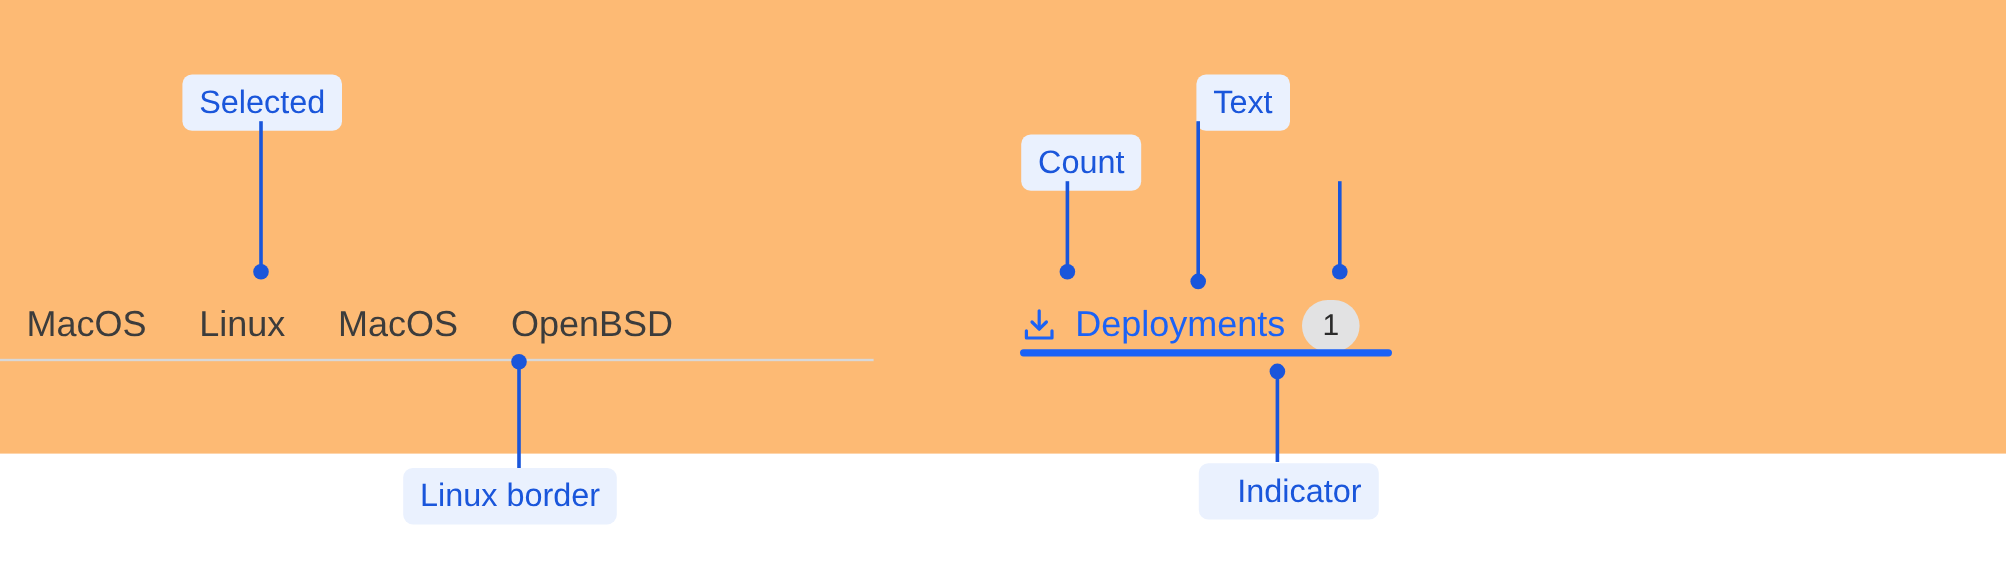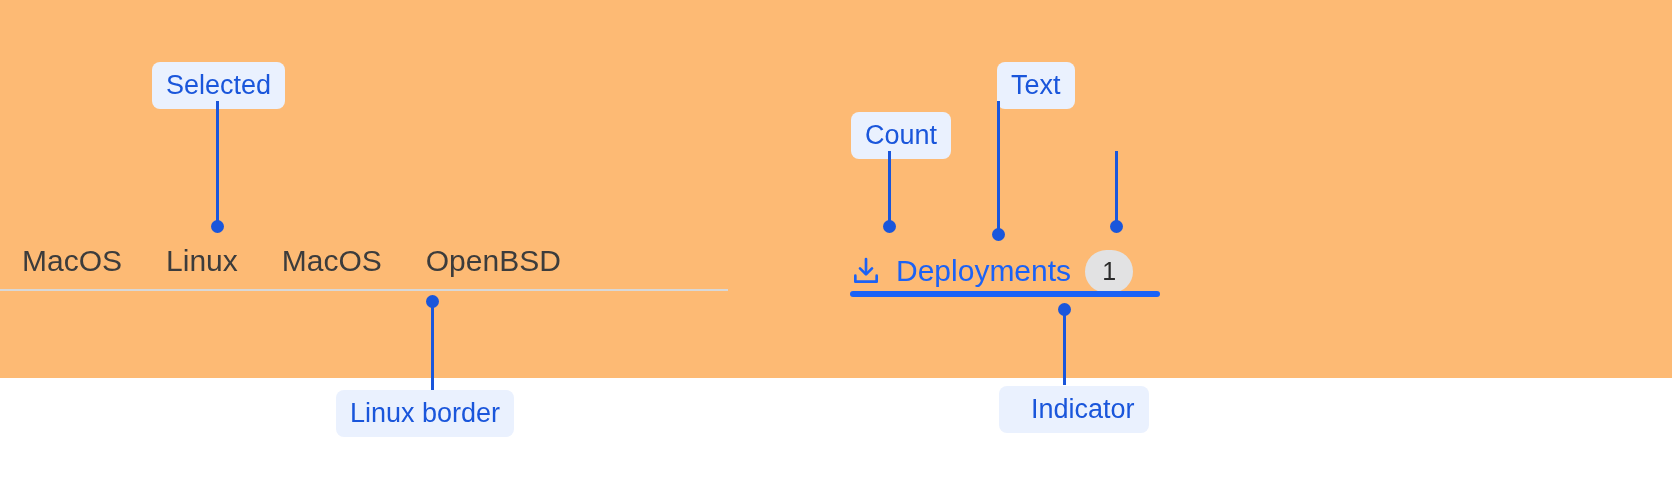--- a/index.html
+++ b/index.html
@@ -44,21 +44,21 @@
     width: 13px;
     height: 13px;
     border-radius: 50%;
     background: #1A56DB;
   }
 
   
   #tabstrip {
     position: absolute;
     left: 0;
-    top: 233px;
+    top: 243px;
     width: 728px;
     height: 56px;
     border-bottom: 2px solid #D8D8D8;
     display: flex;
     align-items: center;
   }
   .tab {
     position: relative;
     height: 56px;
     display: flex;

